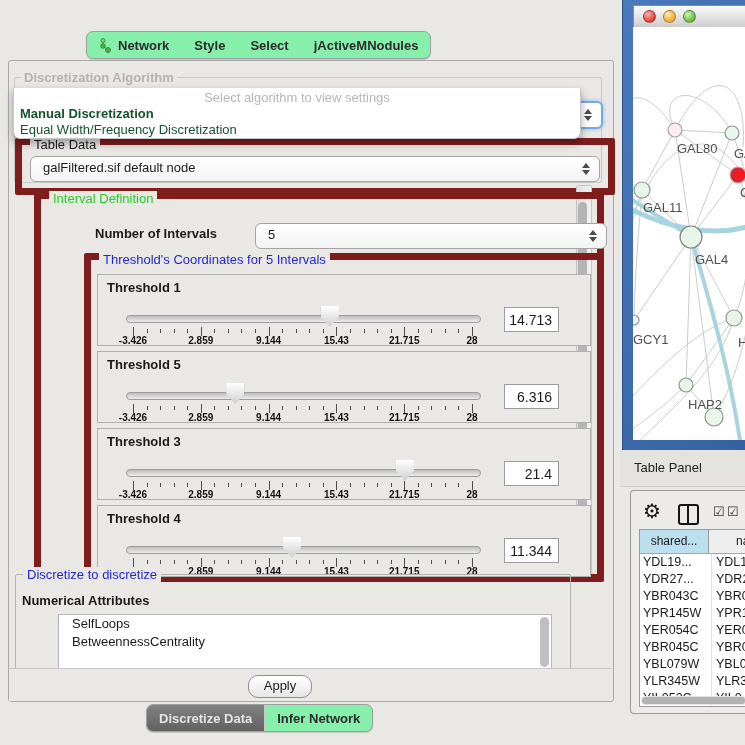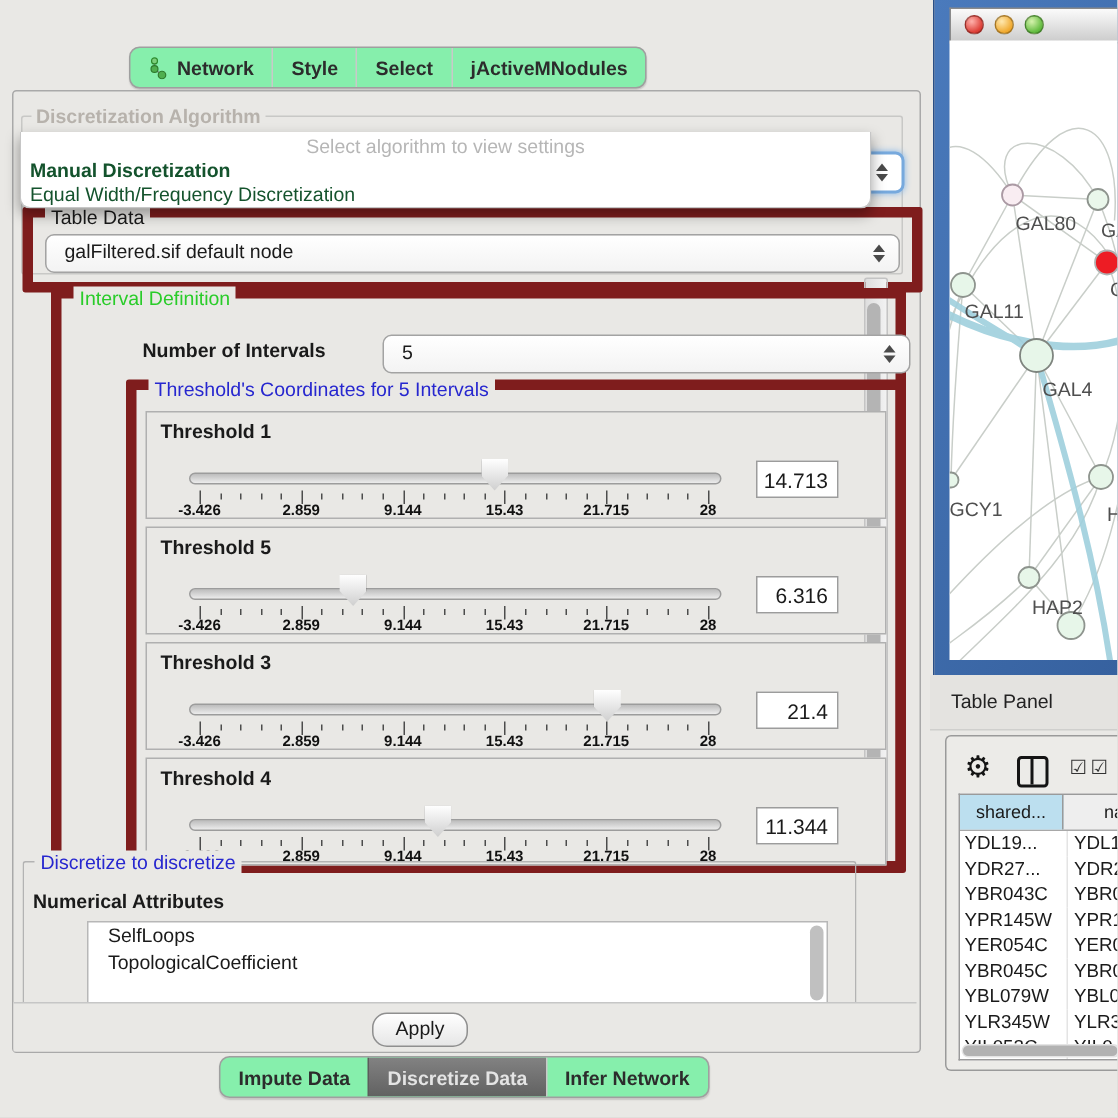--- a/index.html
+++ b/index.html
@@ -344,34 +344,31 @@
           </div>
       </div>
     </div>
 
     <div class="attr-section">
       <div class="attr-border"></div>
       <div class="attr-title t-blue">Discretize to discretize</div>
       <div class="attr-sub">Numerical Attributes</div>
       <div class="attr-list">
         <div class="item">SelfLoops</div>
-        <div class="item">TopologicalCoefficient</div>
+        <div class="item">BetweennessCentrality</div>
         <div class="attr-scroll"></div>
       </div>
     </div>
 
     <div class="apply-row">
       <div class="apply-btn">Apply</div>
     </div>
   </div>
 
   <div class="segbar bottom-tabs">
-    <div class="seg">
-        <span>Impute Data</span>
-      </div>
     <div class="seg selected">
         <span>Discretize Data</span>
       </div>
     <div class="seg">
         <span>Infer Network</span>
       </div>
   </div>
 
   <div class="net-frame">
     <div class="net-titlebar">

